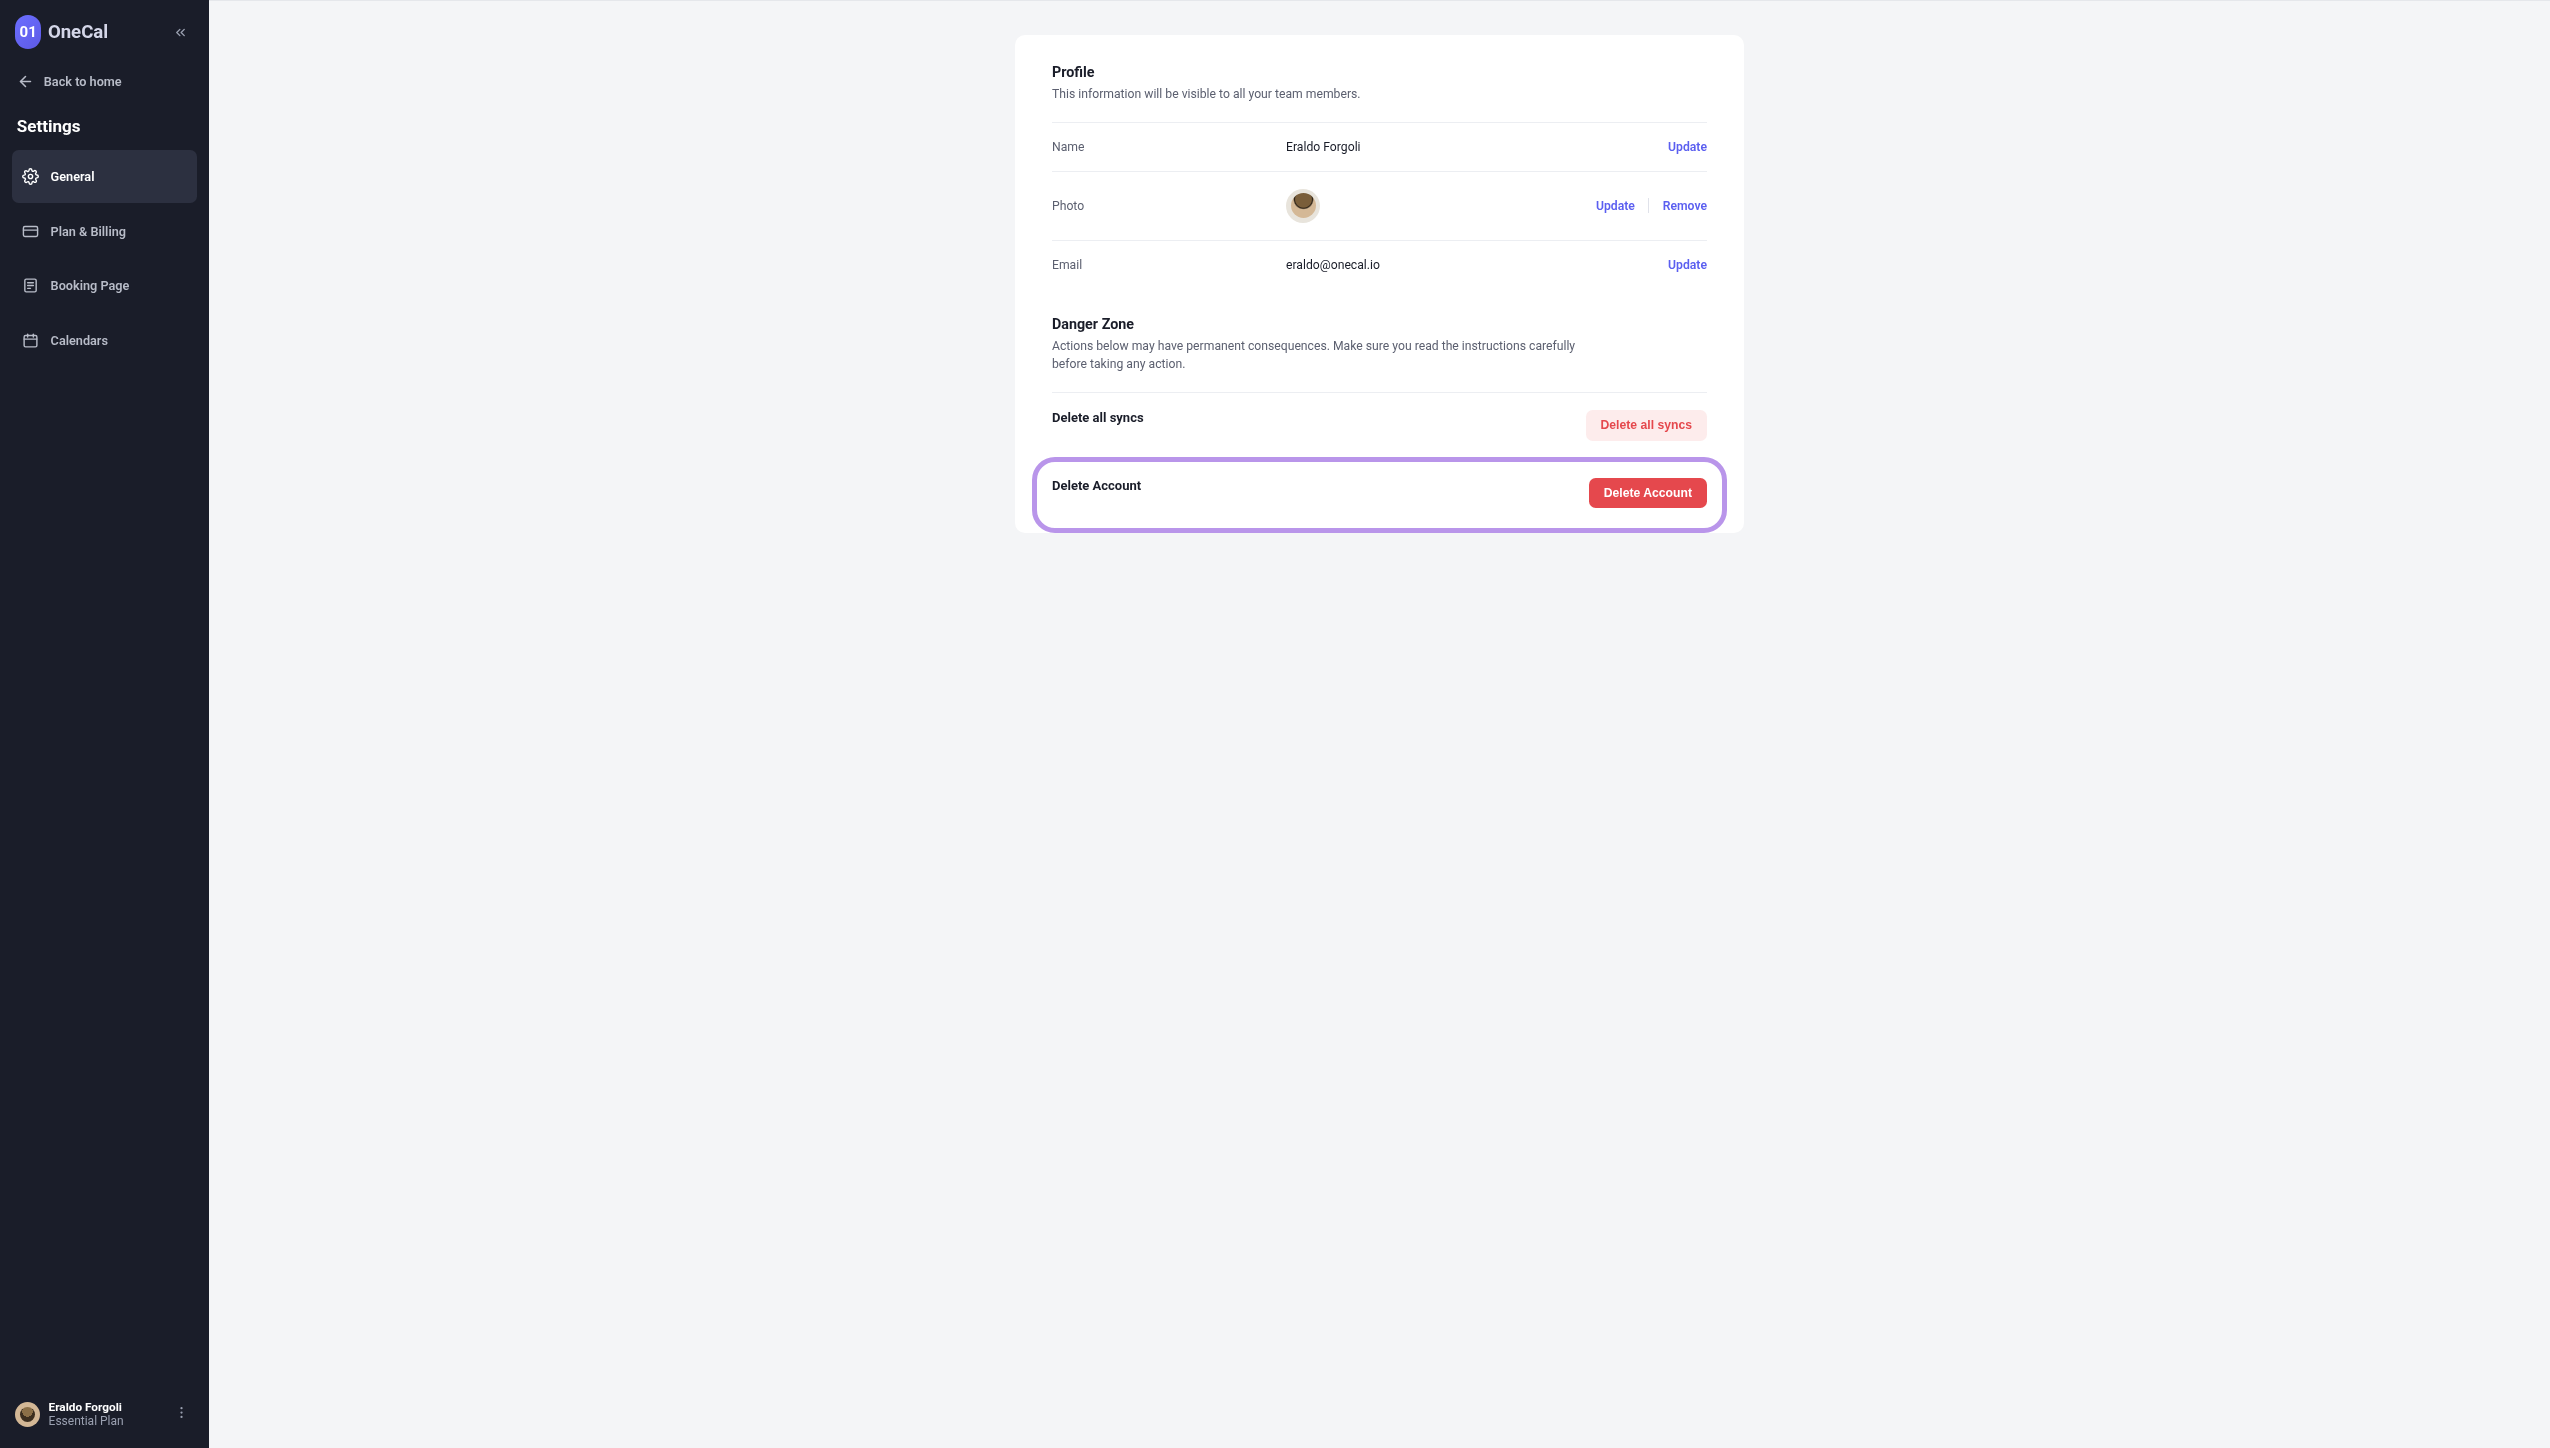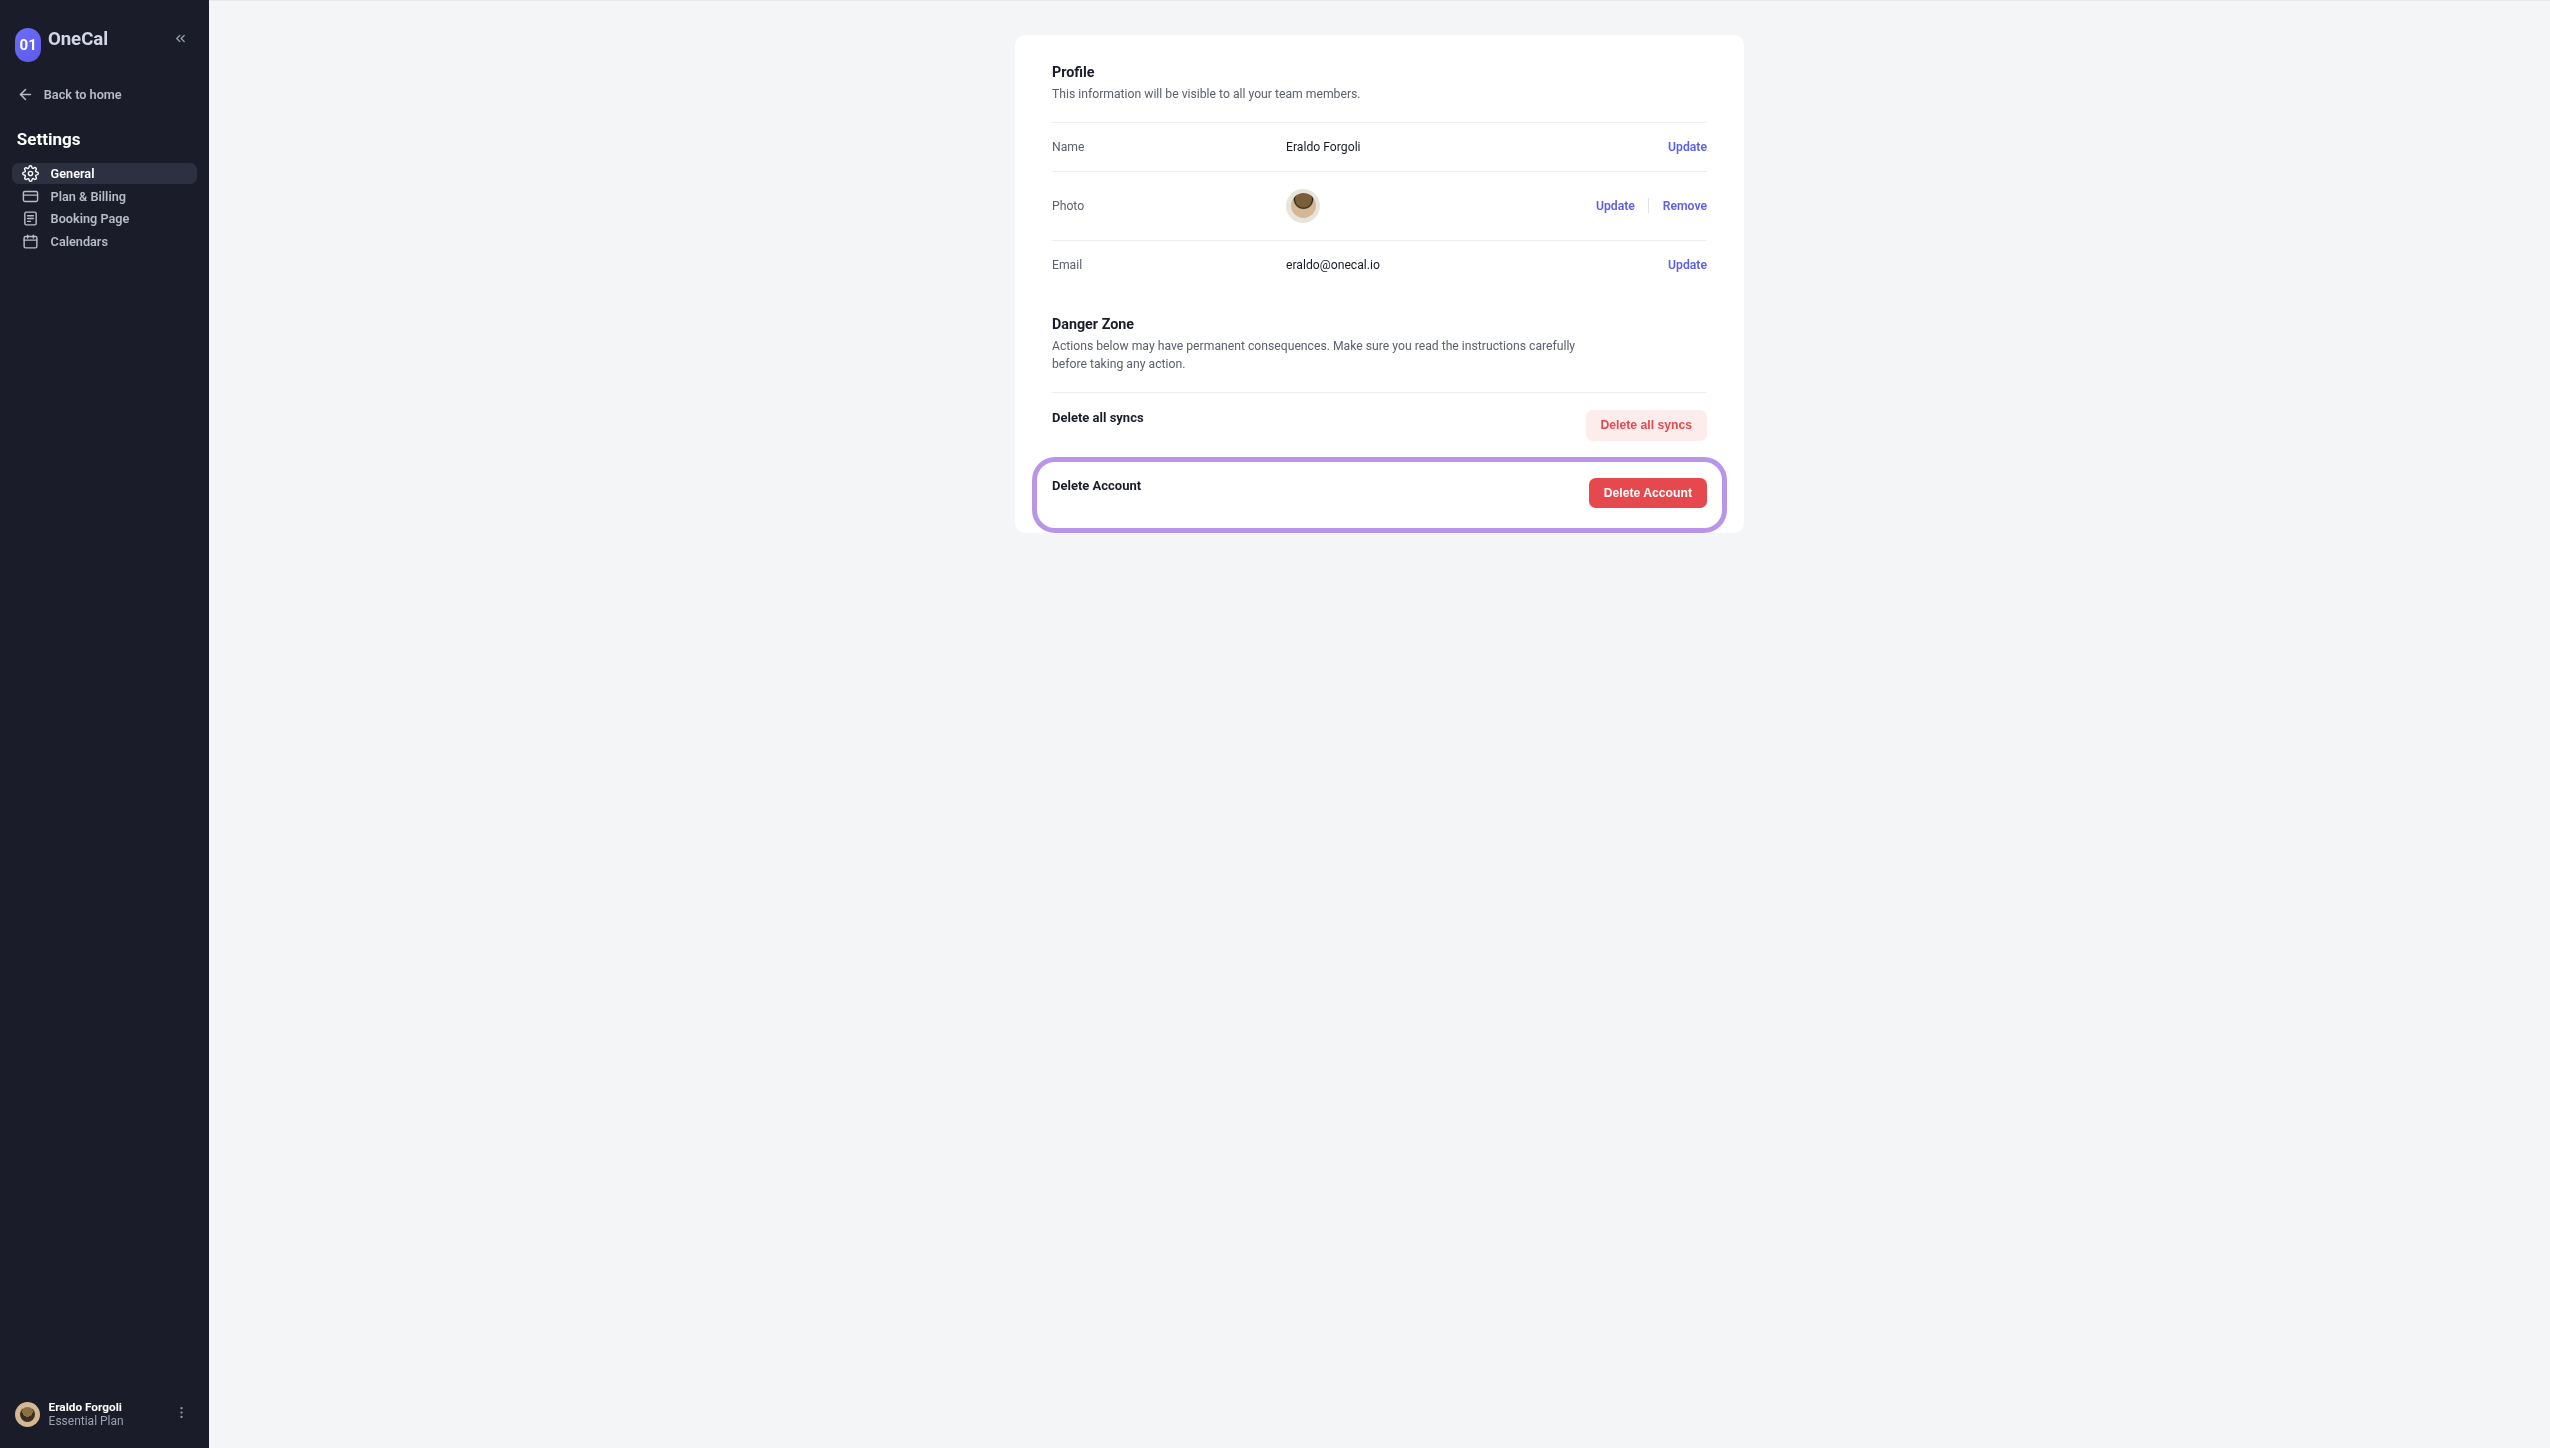--- a/index.html
+++ b/index.html
@@ -38,21 +38,20 @@
       width: 26px;
       height: 34px;
       background: linear-gradient(135deg, #6b6eff, #5e5ae6);
       border-radius: 17px;
       display: flex;
       align-items: center;
       justify-content: center;
       font-weight: 700;
       font-size: 15px;
       color: #fff;
-      margin-top: 13px;
     }
     .logo-text {
       font-size: 18.6px;
       font-weight: 700;
       color: #d4d6e8;
     }
     .collapse-btn {
       width: 27px;
       height: 27px;
       display: flex;
@@ -75,21 +74,21 @@
     .section-title {
       font-size: 17px;
       font-weight: 700;
       color: #fff;
       padding: 0 5px 13.5px;
     }
     .nav-item {
       display: flex;
       align-items: center;
       gap: 11.8px;
-      padding: 2px 10px;
+      padding: 18px 10px;
       border-radius: 6.7px;
       color: #b8bcc8;
       font-size: 12.7px;
       font-weight: 600;
       cursor: pointer;
       margin-bottom: 1.7px;
     }
     .nav-item.active {
       background: #2c3040;
       color: #fff;

